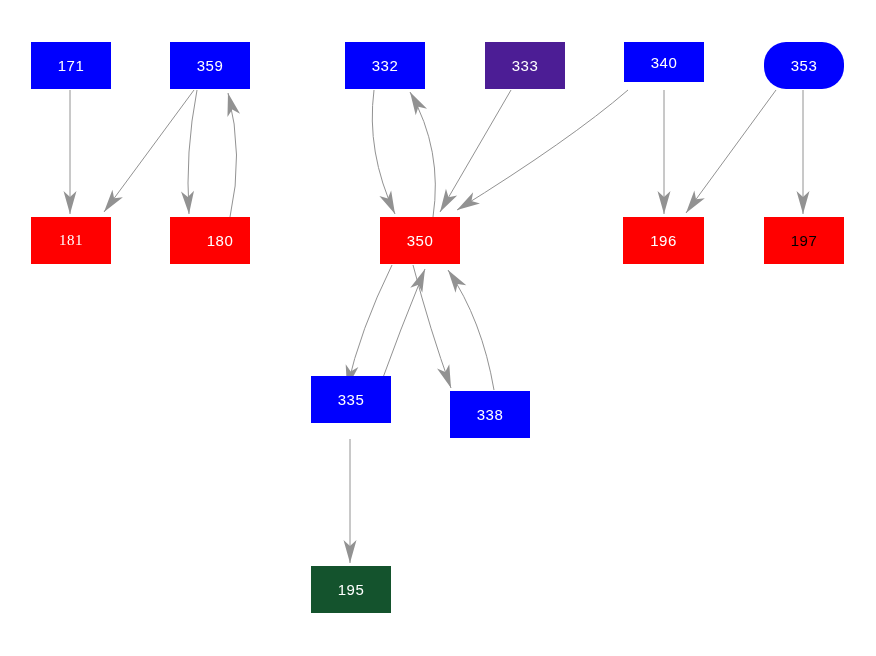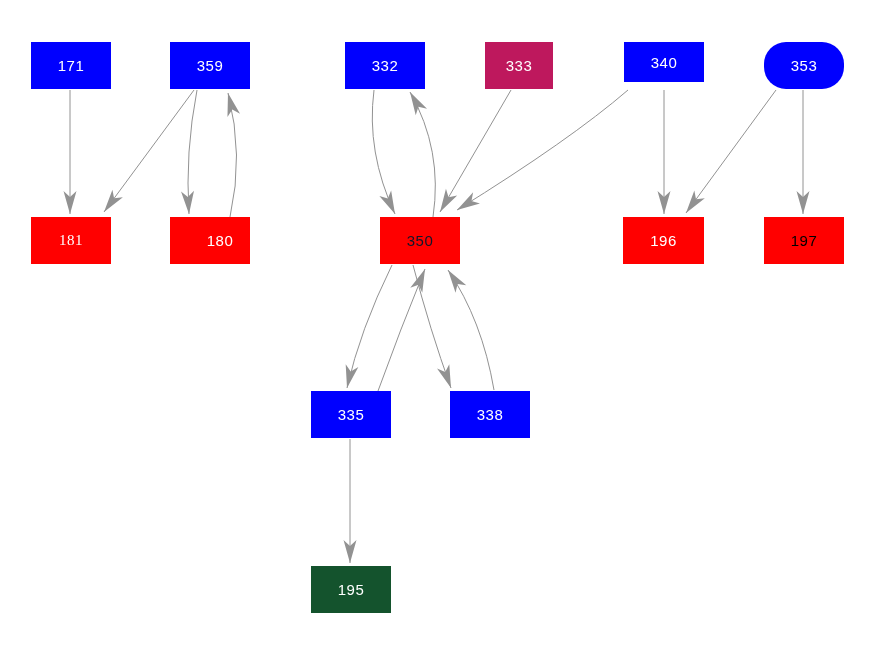--- a/index.html
+++ b/index.html
@@ -74,45 +74,45 @@
     </svg>
 <div class="node" style="left: 31px; top: 42px; width: 80px; height: 47px; background: rgb(0, 0, 255);">
       <span style="color: rgb(255, 255, 255);">171</span>
     </div>
     <div class="node" style="left: 170px; top: 42px; width: 80px; height: 47px; background: rgb(0, 0, 255);">
       <span style="color: rgb(255, 255, 255);">359</span>
     </div>
     <div class="node" style="left: 345px; top: 42px; width: 80px; height: 47px; background: rgb(0, 0, 255);">
       <span style="color: rgb(255, 255, 255);">332</span>
     </div>
-    <div class="node" style="left: 485px; top: 42px; width: 68px; height: 47px; background: #be185d;">
+    <div class="node" style="left: 485px; top: 42px; width: 80px; height: 47px; background: #4c1d95;">
       <span style="color: rgb(255, 255, 255);">333</span>
     </div>
     <div class="node" style="left: 624px; top: 42px; width: 80px; height: 40px; background: rgb(0, 0, 255);">
       <span style="color: rgb(255, 255, 255);">340</span>
     </div>
     <div class="node" style="left: 764px; top: 42px; width: 80px; height: 47px; background: rgb(0, 0, 255); border-radius: 22px;">
       <span style="color: rgb(255, 255, 255);">353</span>
     </div>
     <div class="node" style="left: 31px; top: 217px; width: 80px; height: 47px; background: rgb(255, 0, 0); font-family: Liberation Serif, serif;">
       <span style="color: rgb(255, 255, 255);">181</span>
     </div>
     <div class="node" style="left: 170px; top: 217px; width: 80px; height: 47px; background: rgb(255, 0, 0); padding-left: 20px;">
       <span style="color: rgb(255, 255, 255);">180</span>
     </div>
     <div class="node" style="left: 380px; top: 217px; width: 80px; height: 47px; background: rgb(255, 0, 0);">
-      <span style="color: #0f172a;">350</span>
+      <span style="color: #ffffff;">350</span>
     </div>
     <div class="node" style="left: 623px; top: 217px; width: 81px; height: 47px; background: rgb(255, 0, 0);">
       <span style="color: rgb(255, 255, 255);">196</span>
     </div>
     <div class="node" style="left: 764px; top: 217px; width: 80px; height: 47px; background: rgb(255, 0, 0);">
       <span style="color: #000000;">197</span>
     </div>
-    <div class="node" style="left: 311px; top: 391px; width: 80px; height: 47px; background: rgb(0, 0, 255);">
+    <div class="node" style="left: 311px; top: 376px; width: 80px; height: 47px; background: rgb(0, 0, 255);">
       <span style="color: rgb(255, 255, 255);">335</span>
     </div>
     <div class="node" style="left: 450px; top: 391px; width: 80px; height: 47px; background: rgb(0, 0, 255);">
       <span style="color: rgb(255, 255, 255);">338</span>
     </div>
     <div class="node" style="left: 311px; top: 566px; width: 80px; height: 47px; background: #14532d;">
       <span style="color: rgb(255, 255, 255);">195</span>
     </div>
   </div>
 

